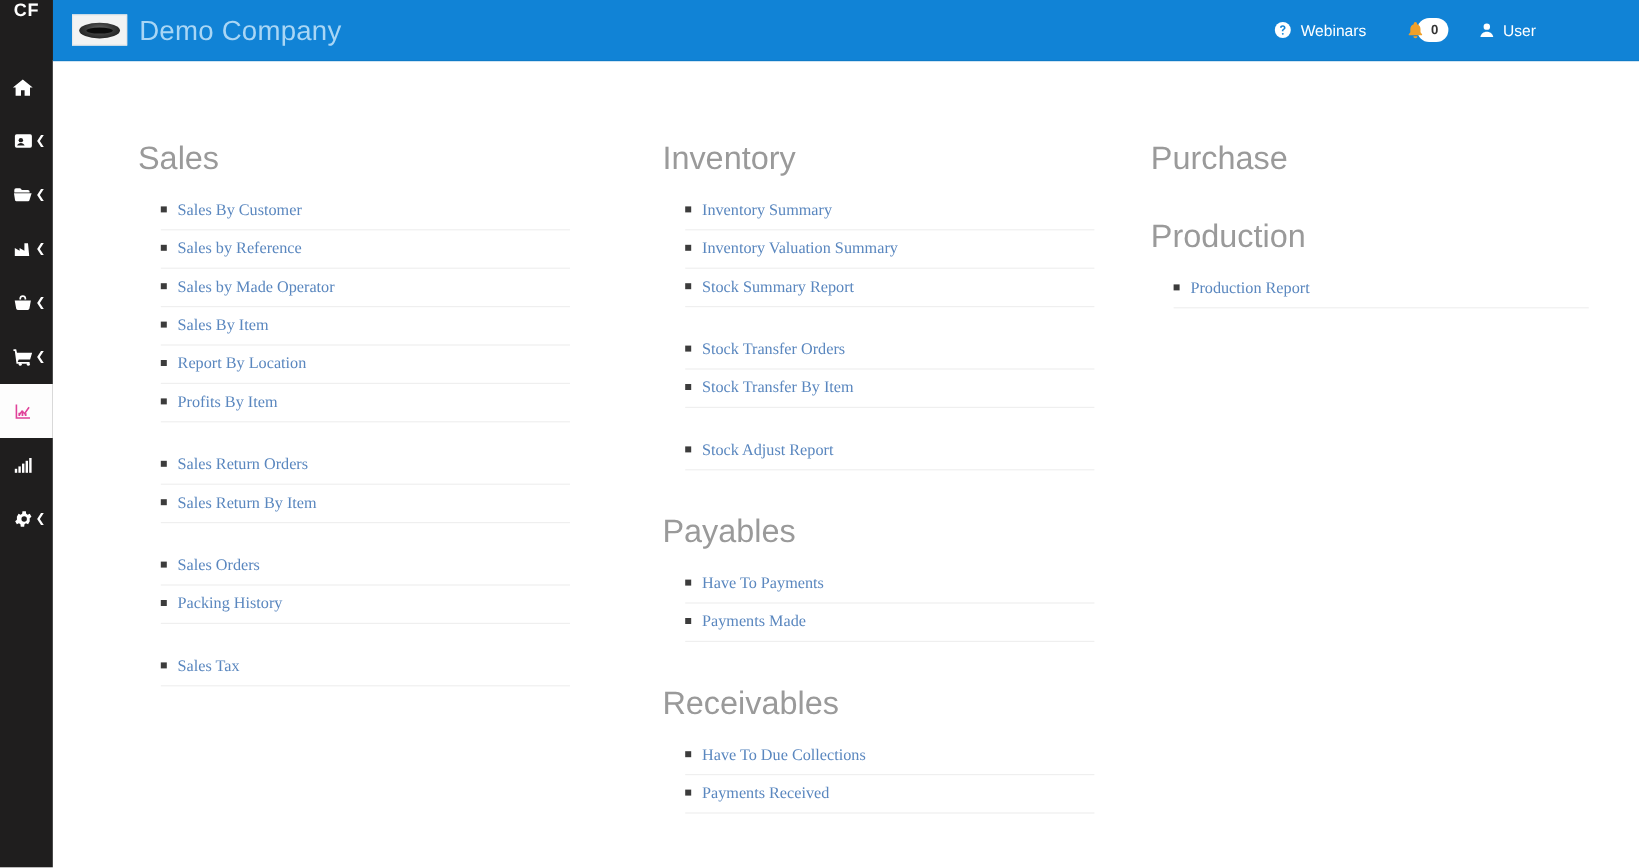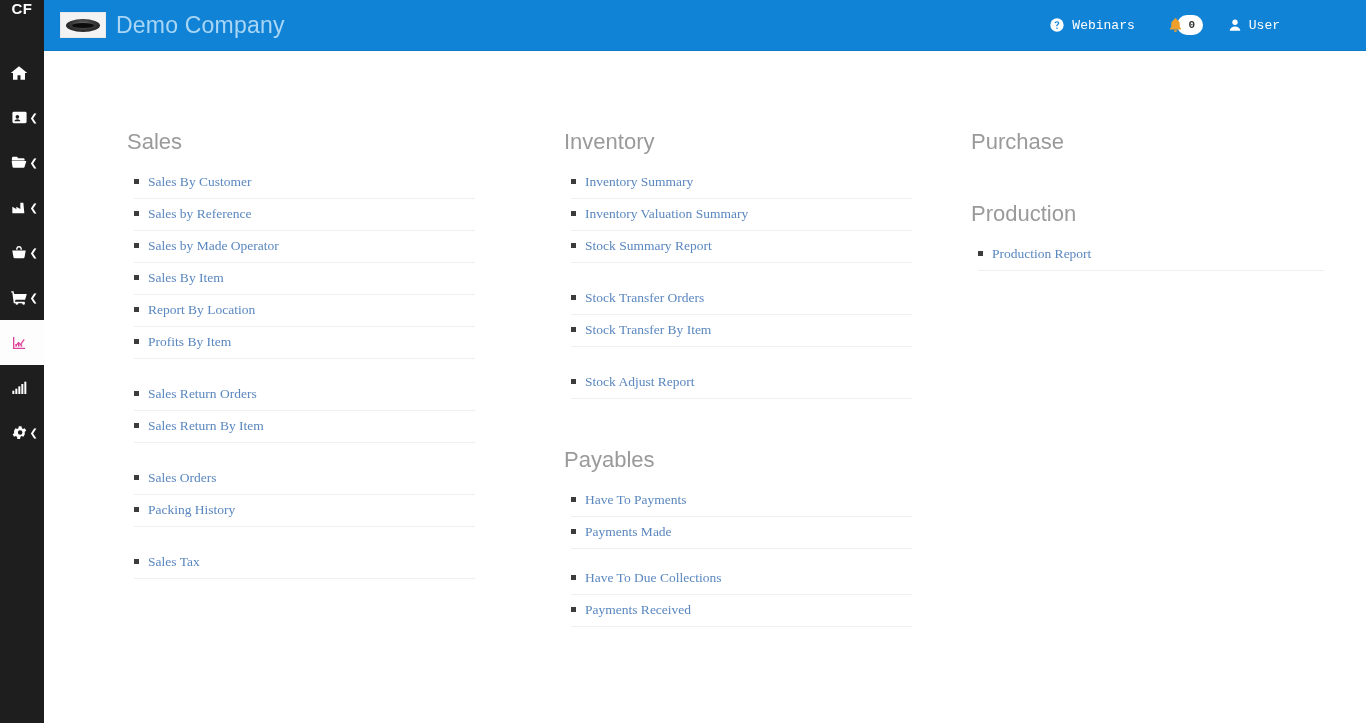--- a/index.html
+++ b/index.html
@@ -82,21 +82,20 @@
     color: #a9d6f5;
     font-size: 23px;
     font-weight: normal;
     letter-spacing: 0.2px;
     white-space: nowrap;
   }
   .header-right {
     margin-left: auto;
     display: flex; align-items: center;
     height: 50px;
-    font-family: Liberation Mono, monospace;
   }
   .hdr-btn {
     display: flex; align-items: center;
     color: #ffffff; font-size: 13px;
     height: 50px; padding: 0 14px;
     cursor: pointer; white-space: nowrap;
   }
   .hdr-btn .glyph { margin-right: 7px; display: flex; align-items: center; }
   .notif-wrap {
     position: relative;
@@ -133,23 +132,23 @@
     padding: 0;
   }
   .col { position: relative; }
   .col-1 { width: 430px; margin-left: 71px; }
   .col-2 { width: 430px; margin-left: 30px; }
   .col-3 { width: 430px; margin-left: 0px; }
 
   .section { margin-top: 0; }
   .section-title {
     color: #9a9a9a;
-    font-size: 22px;
+    font-size: 27px;
     font-weight: normal;
-    margin: 12px;
+    margin: 0;
     padding: 0;
     line-height: 1;
   }
   .col-1 .section-title, .col-2 .section-title, .col-3 .section-title { padding-top: 68px; }
   .section + .section .section-title { padding-top: 38px; }
 
   ul.report-list {
     list-style: none;
     margin: 14px 0 0 0;
     padding: 0 0 0 19px;
@@ -374,20 +373,21 @@
             </ul>
           </div>
           <div class="section">
             <h2 class="section-title">Payables</h2>
             <ul class="report-list">
               <li><a href="#">Have To Payments</a></li>
               <li><a href="#">Payments Made</a></li>
             </ul>
           </div>
           <div class="section">
+            <h2 class="section-title">Receivables</h2>
             <ul class="report-list">
               <li><a href="#">Have To Due Collections</a></li>
               <li><a href="#">Payments Received</a></li>
             </ul>
           </div>
         </div>
         <div class="col col-3">
           <div class="section">
             <h2 class="section-title">Purchase</h2>
           </div>

